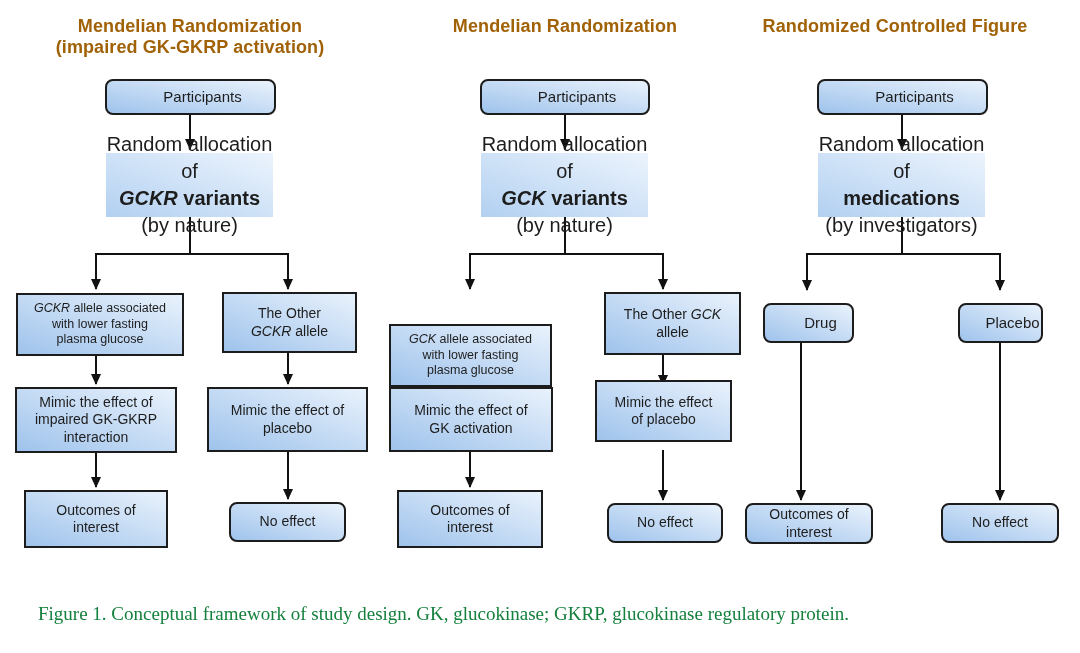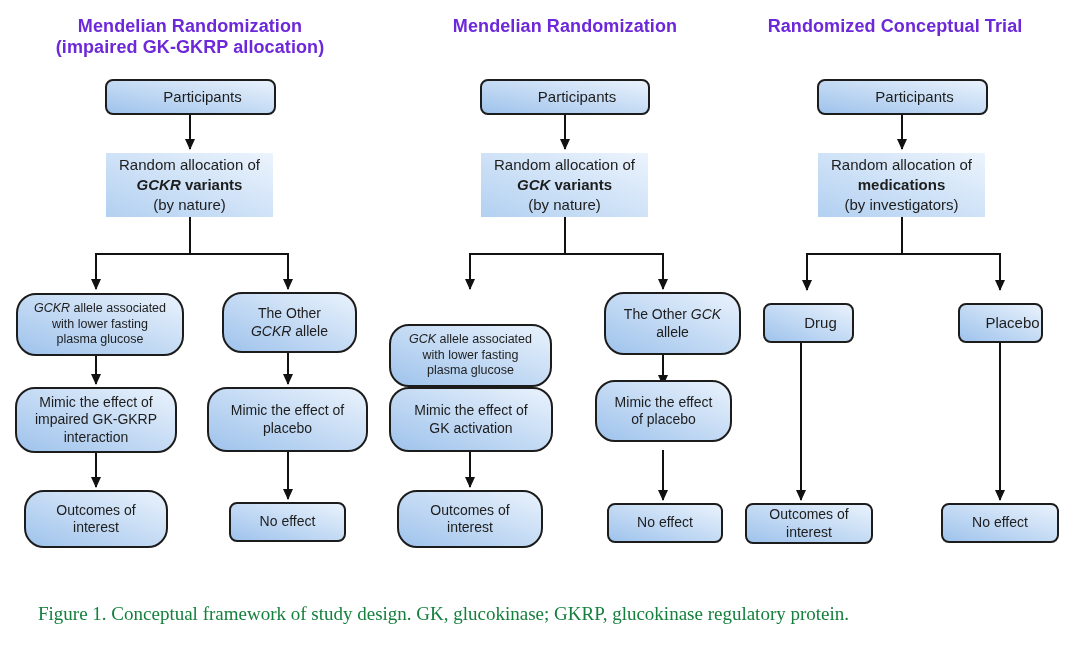--- a/index.html
+++ b/index.html
@@ -3,34 +3,34 @@
 <meta charset="utf-8">
 <style>
   html,body{margin:0;padding:0;background:#ffffff;}
   .canvas{
     position:relative;width:1080px;height:653px;background:#ffffff;overflow:hidden;
     font-family:"Liberation Sans",sans-serif;color:#1d1d1d;
   }
   svg.wires{position:absolute;left:0;top:0;width:1080px;height:653px;}
   .col-title{
     position:absolute;text-align:center;font-weight:bold;font-size:18px;
-    line-height:21px;color:#6d28d9;letter-spacing:.1px;
+    line-height:21px;color:#a16207;letter-spacing:.1px;
   }
   .box{
     position:absolute;box-sizing:border-box;
-    border:2px solid #1c1c1c;border-radius:20px;
+    border:2px solid #1c1c1c;border-radius:0;
     background:linear-gradient(to top right,#9fc3ec 0%,#e9f2fc 100%);
     display:flex;flex-direction:column;align-items:center;justify-content:center;
     text-align:center;font-size:14px;line-height:1.22;color:#1d1d1d;
   }
   .box.r8{border-radius:8px;}
   .alloc{
     border:none;border-radius:0;
     background:linear-gradient(to top right,#b2d0f1 0%,#ecf4fd 100%);
-    font-size:15px;line-height:1.35;
+    font-size:20px;line-height:1.35;
   }
   .fs15{font-size:15px;padding-left:24px;}
   .fs12{font-size:12.5px;line-height:1.24;}
   .b{font-weight:bold;}
   .i{font-style:italic;}
   .caption{
     position:absolute;left:38px;top:603px;width:1010px;
     font-family:"Liberation Serif",serif;font-size:19px;color:#15803d;
   }
 </style>
@@ -73,21 +73,21 @@
       <line x1="807" y1="254" x2="1000" y2="254"></line>
       <line x1="807" y1="253" x2="807" y2="290" marker-end="url(#ah)"></line>
       <line x1="1000" y1="253" x2="1000" y2="290" marker-end="url(#ah)"></line>
       <line x1="801" y1="343" x2="801" y2="500" marker-end="url(#ah)"></line>
       <line x1="1000" y1="343" x2="1000" y2="500" marker-end="url(#ah)"></line>
     </g>
   </svg>
 
   <div class="col-title" style="left:20px;top:16px;width:340px;">
     <div>Mendelian Randomization</div>
-    <div>(impaired GK-GKRP allocation)</div>
+    <div>(impaired GK-GKRP activation)</div>
   </div>
 
   <div class="box r8 fs15" style="left:105px;top:79px;width:171px;height:36px;">
     <div>Participants</div>
   </div>
 
   <div class="box alloc" style="left:106px;top:153px;width:167px;height:64px;">
     <div>Random allocation of</div>
     <div><span class="b i">GCKR</span><span class="b"> variants</span></div>
     <div>(by nature)</div>
@@ -162,21 +162,21 @@
   <div class="box" style="left:397px;top:490px;width:146px;height:58px;">
     <div>Outcomes of</div>
     <div>interest</div>
   </div>
 
   <div class="box r8" style="left:607px;top:503px;width:116px;height:40px;">
     <div>No effect</div>
   </div>
 
   <div class="col-title" style="left:725px;top:16px;width:340px;">
-    <div>Randomized Conceptual Trial</div>
+    <div>Randomized Controlled Figure</div>
   </div>
 
   <div class="box r8 fs15" style="left:817px;top:79px;width:171px;height:36px;">
     <div>Participants</div>
   </div>
 
   <div class="box alloc" style="left:818px;top:153px;width:167px;height:64px;">
     <div>Random allocation of</div>
     <div class="b">medications</div>
     <div>(by investigators)</div>

